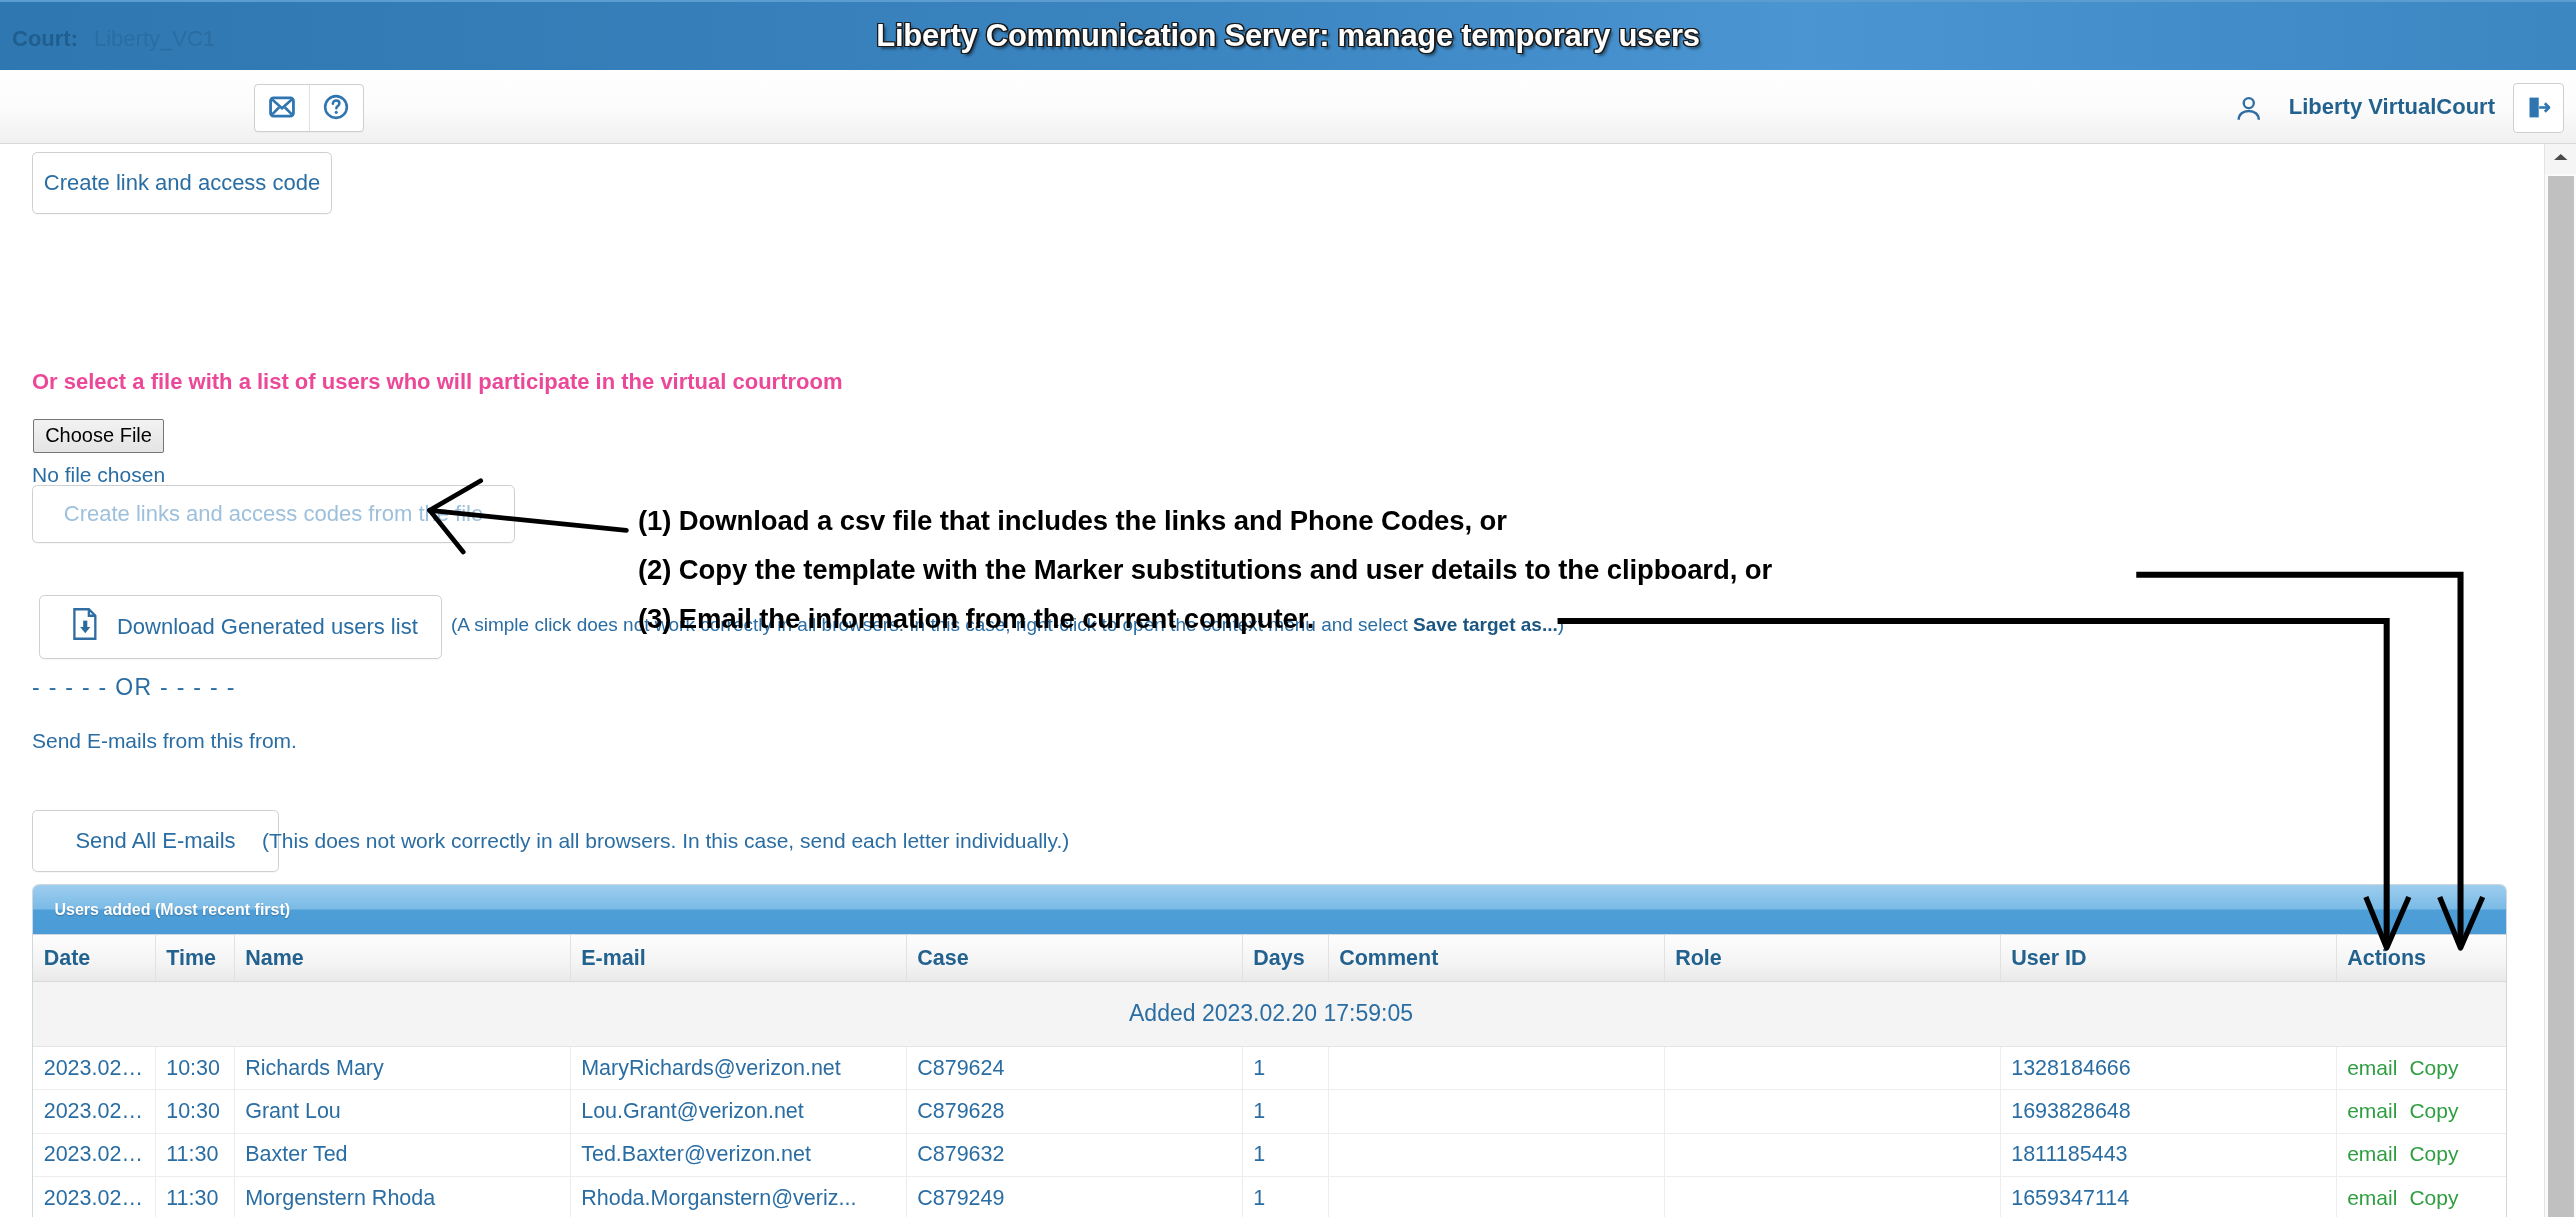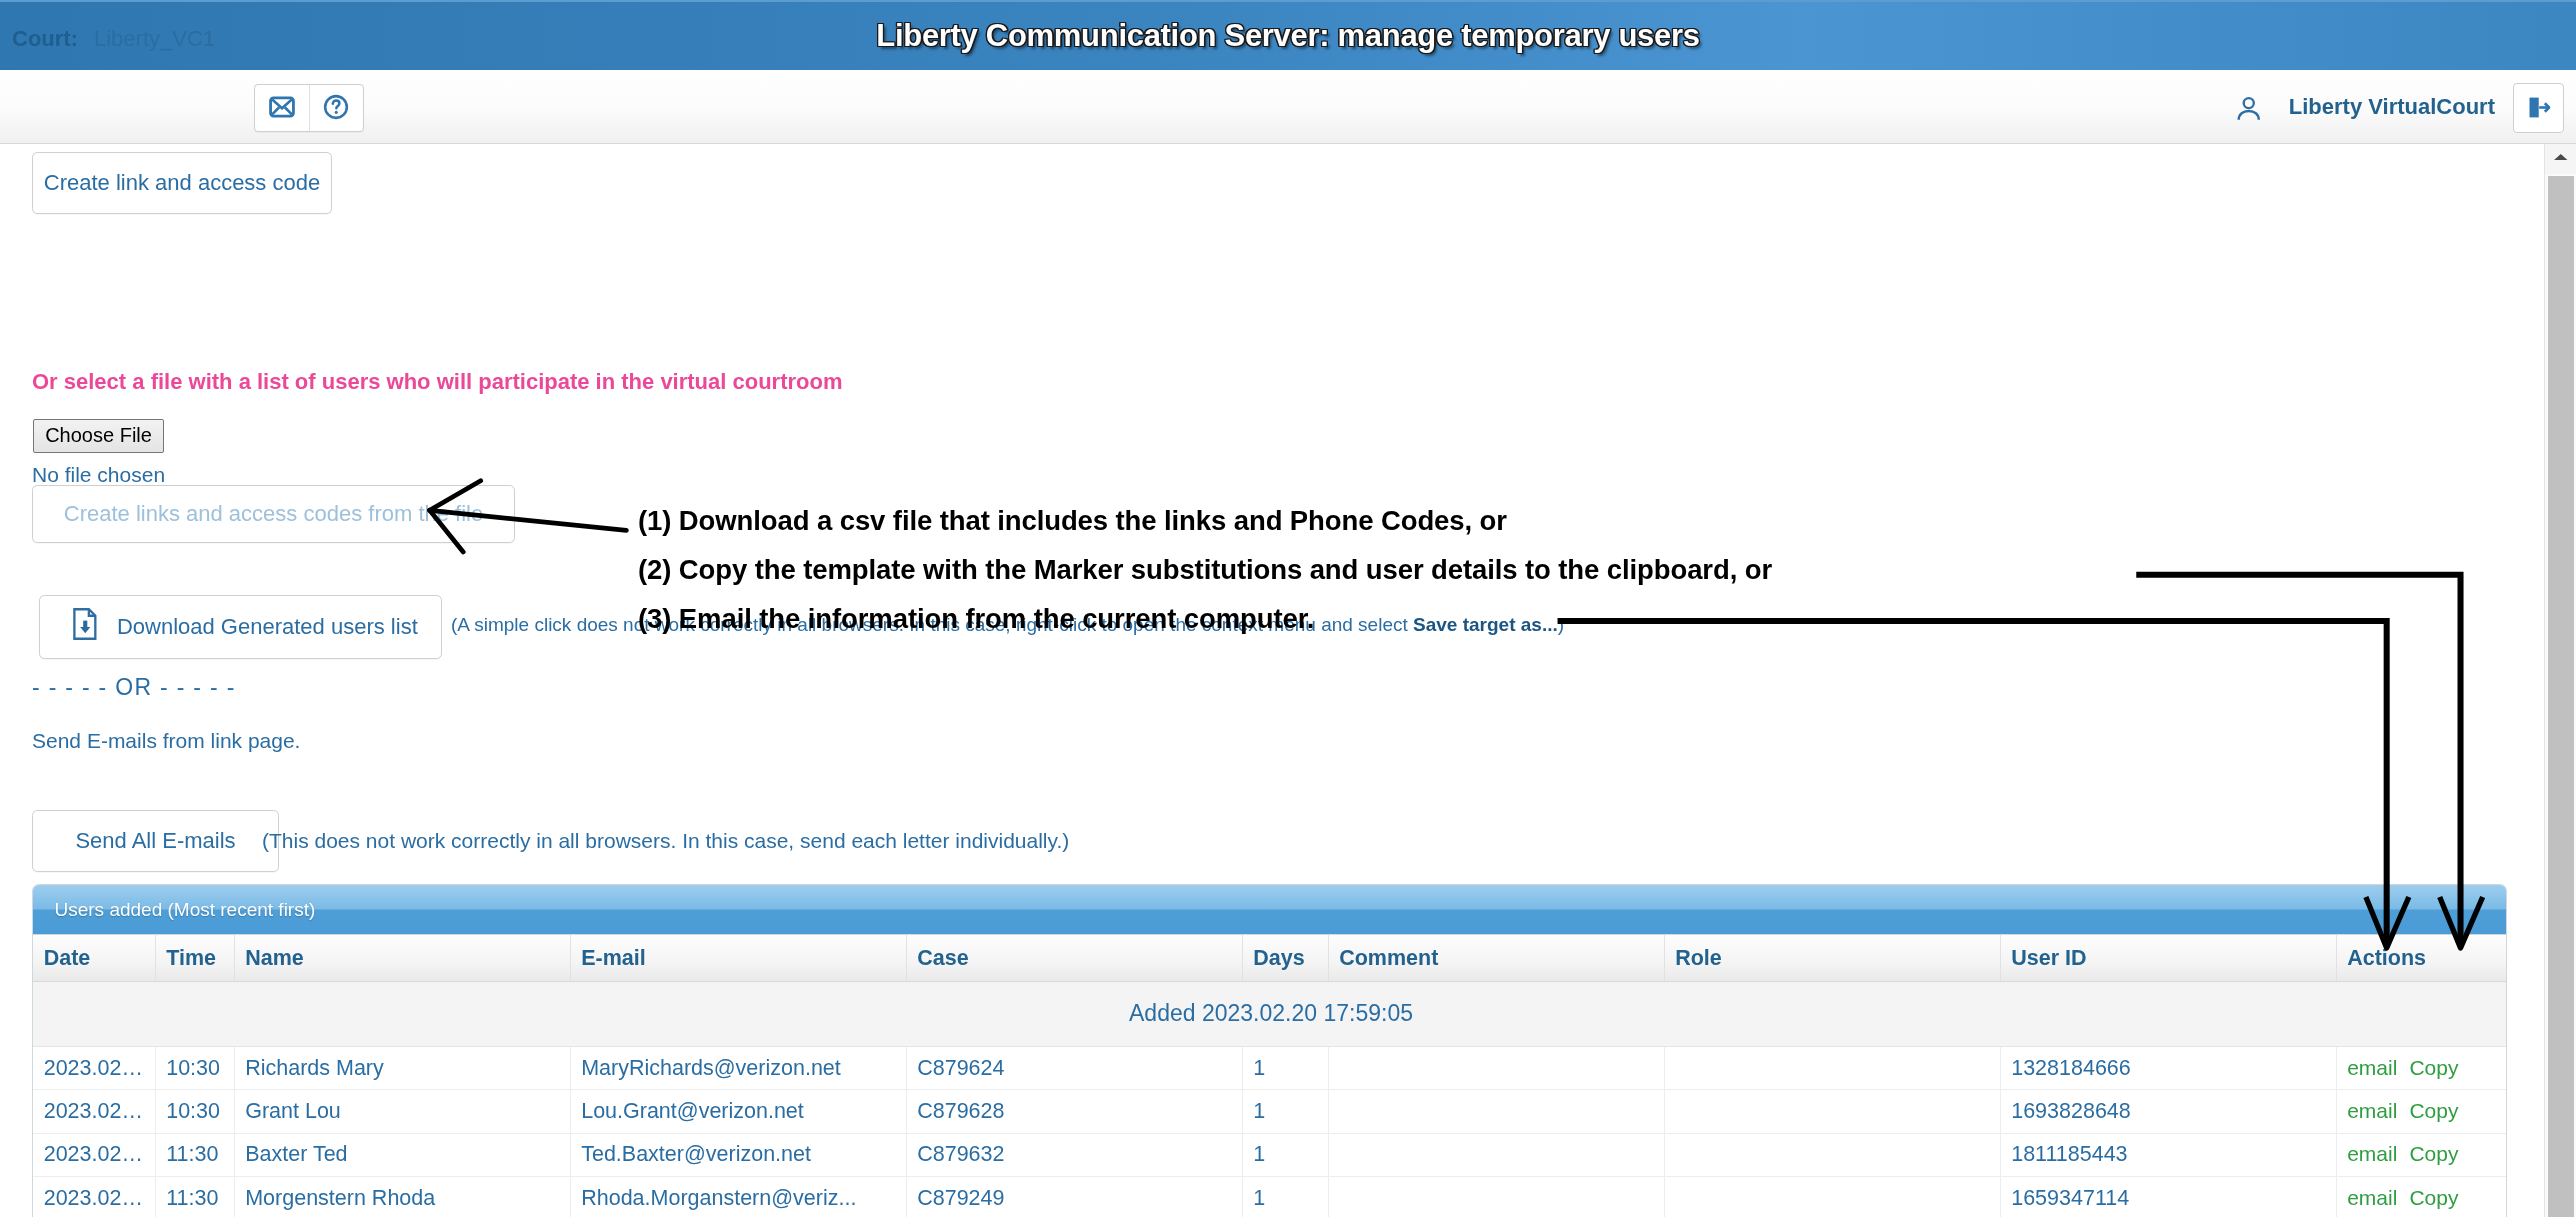--- a/index.html
+++ b/index.html
@@ -191,21 +191,21 @@
     overflow: hidden;
   }
   .panel-head {
     height: 50px;
     background: linear-gradient(to bottom, #9dcdee 0%, #7bbbe6 48%, #4e9ed8 52%, #4b9cd6 100%);
     display: flex; align-items: center;
     padding-left: 21.5px;
     border-bottom: 0.7px solid #cfd8de;
   }
   .panel-head-title {
-    color: #ffffff; font-size: 19px; font-weight: normal;
+    color: #ffffff; font-size: 16px; font-weight: bold;
     text-shadow: 0 0.7px 1.3px rgba(0,0,0,0.25);
     white-space: nowrap;
   }
 
   table.users {
     width: 100%;
     border-collapse: collapse;
     table-layout: fixed;
   }
   table.users th {
@@ -362,21 +362,21 @@
           <path d="M11.8 10.4v6.2" stroke="#2b6a9e" stroke-width="3.2" fill="none"></path>
           <path d="M7.9 15.4 L11.8 20.2 L15.7 15.4 Z" fill="#2b6a9e"></path>
         </svg>
       </span>
       <span>Download Generated users list</span>
     </div>
 
     <div class="dl-note"><span>(A simple click does not work correctly in all browsers. In this case, right-click to open the context menu and select </span><b>Save target as...</b><span>)</span></div>
 
     <div class="or-line">- - - - - OR - - - - -</div>
-    <div class="send-from-page">Send E-mails from link page.</div>
+    <div class="send-from-page">Send E-mails from this from.</div>
 
     <div class="btn-outline" id="btn-send-all">Send All E-mails</div>
     <div class="send-note">(This does not work correctly in all browsers. In this case, send each letter individually.)</div>
 
     <div class="panel">
       <div class="panel-head">
         <div class="panel-head-title">Users added (Most recent first)</div>
       </div>
 
       <table class="users">

